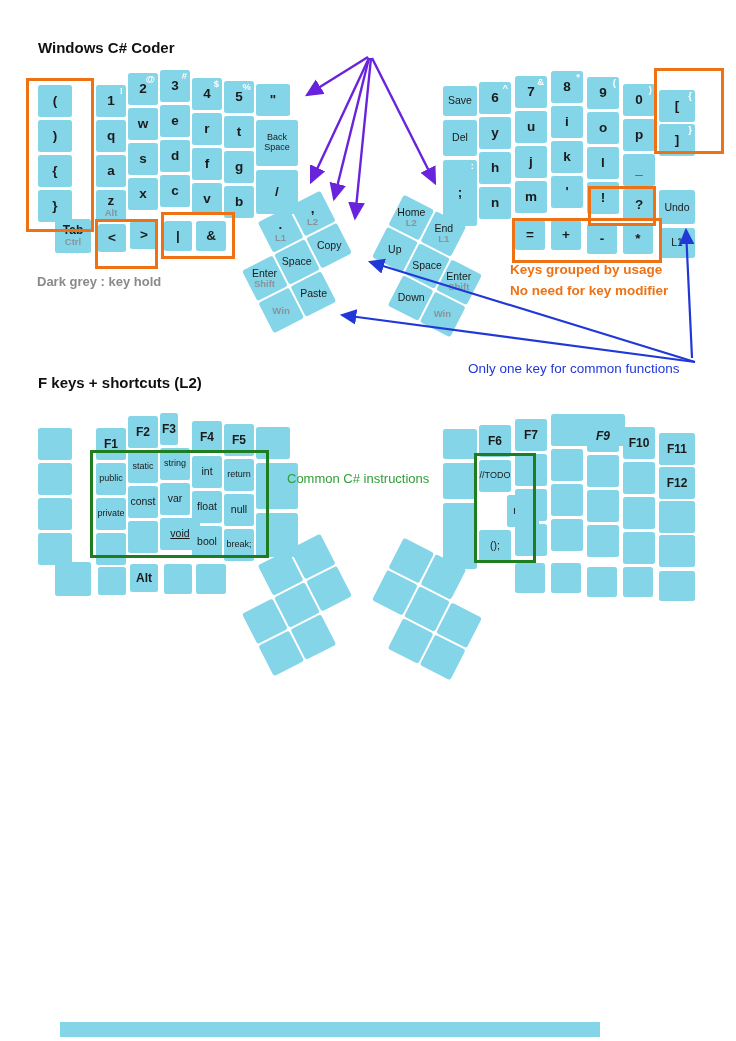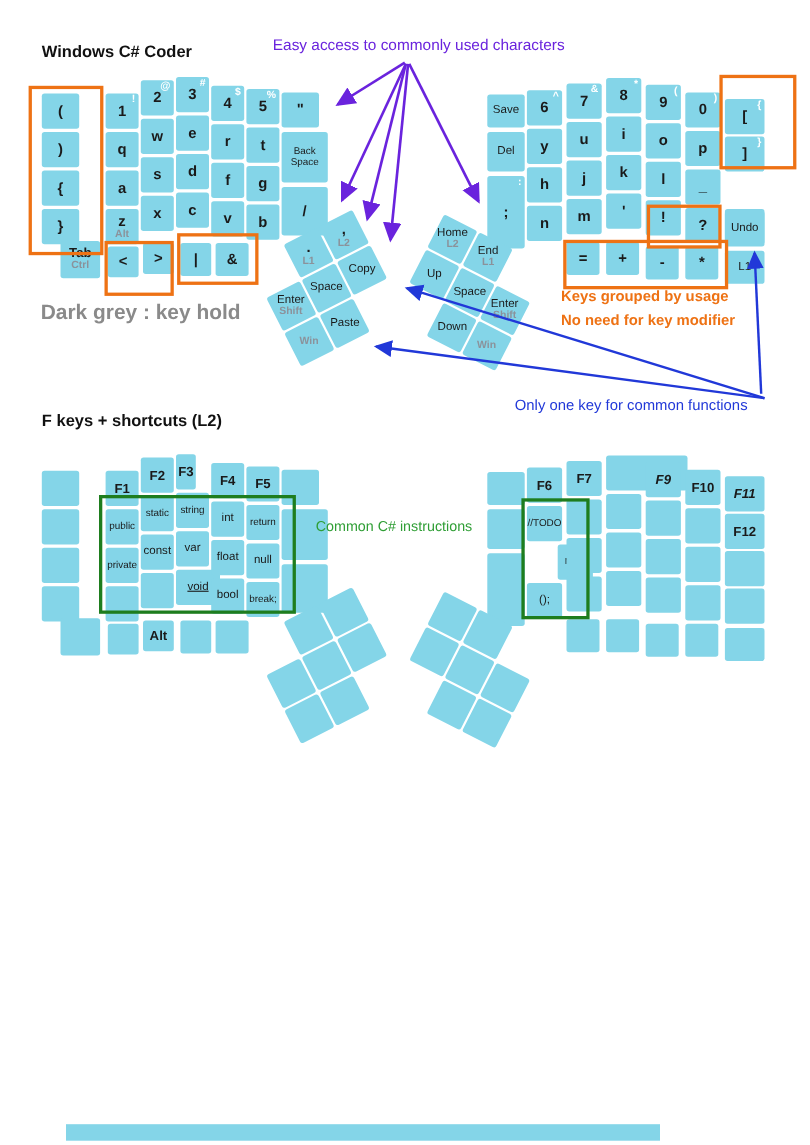--- a/index.html
+++ b/index.html
@@ -23,22 +23,21 @@
   .title{font-size:15px;font-weight:bold;color:#111;}
   svg.arrows{position:absolute;left:0;top:0;z-index:4;pointer-events:none;}
   #footer-bar{position:absolute;left:60px;top:1022px;width:540px;height:15px;background:#84d5e8;z-index:1;}
 </style>
 </head>
 <body>
 
 <div id="stage">
 
   <div class="txt title" style="left:38px;top:39px;">Windows C# Coder</div>
-  <div class="txt" style="left:248px;top:32px;font-size:14px;color:#6a23dd;">Easy access to commonly used characters</div>
-  <div class="txt" style="left:37px;top:274px;font-size:19px;font-weight:bold;color:#8a8a8a;">Dark grey : key hold</div>
+  <div class="txt" style="left:37px;top:274px;font-size:13px;font-weight:bold;color:#8a8a8a;">Dark grey : key hold</div>
   <div class="txt" style="left:468px;top:361px;font-size:13.5px;color:#2138d8;">Only one key for common functions</div>
   <div class="txt" style="left:510px;top:259px;font-size:13.5px;font-weight:600;color:#ee7214;line-height:21px;">
     <div>Keys grouped by usage</div>
     <div>No need for key modifier</div>
   </div>
   <div class="txt title" style="left:38px;top:374px;">F keys + shortcuts (L2)</div>
   <div class="txt" style="left:287px;top:471px;font-size:13px;color:#2f9e35;">Common C# instructions</div>
 
   <div id="layer1">
       <div class="key" style="left: 38px; top: 85px; width: 34px; height: 32px;">
@@ -614,21 +613,21 @@
       <div class="key" style="left: 587px; top: 490px; width: 32px; height: 32px;"></div>
       <div class="key" style="left: 587px; top: 525px; width: 32px; height: 32px;"></div>
       <div class="key" style="left: 623px; top: 427px; width: 32px; height: 32px;">
         <div class="kl t-bold">
           <span>F10</span>
         </div>
       </div>
       <div class="key" style="left: 623px; top: 462px; width: 32px; height: 32px;"></div>
       <div class="key" style="left: 623px; top: 497px; width: 32px; height: 32px;"></div>
       <div class="key" style="left: 623px; top: 532px; width: 32px; height: 32px;"></div>
-      <div class="key" style="left: 659px; top: 433px; width: 36px; height: 32px; font-style: italic;">
+      <div class="key" style="left: 659px; top: 433px; width: 36px; height: 32px;">
         <div class="kl t-bold">
           <span>F11</span>
         </div>
       </div>
       <div class="key" style="left: 659px; top: 467px; width: 36px; height: 32px;">
         <div class="kl t-bold">
           <span>F12</span>
         </div>
       </div>
       <div class="key" style="left: 659px; top: 501px; width: 36px; height: 32px;"></div>

